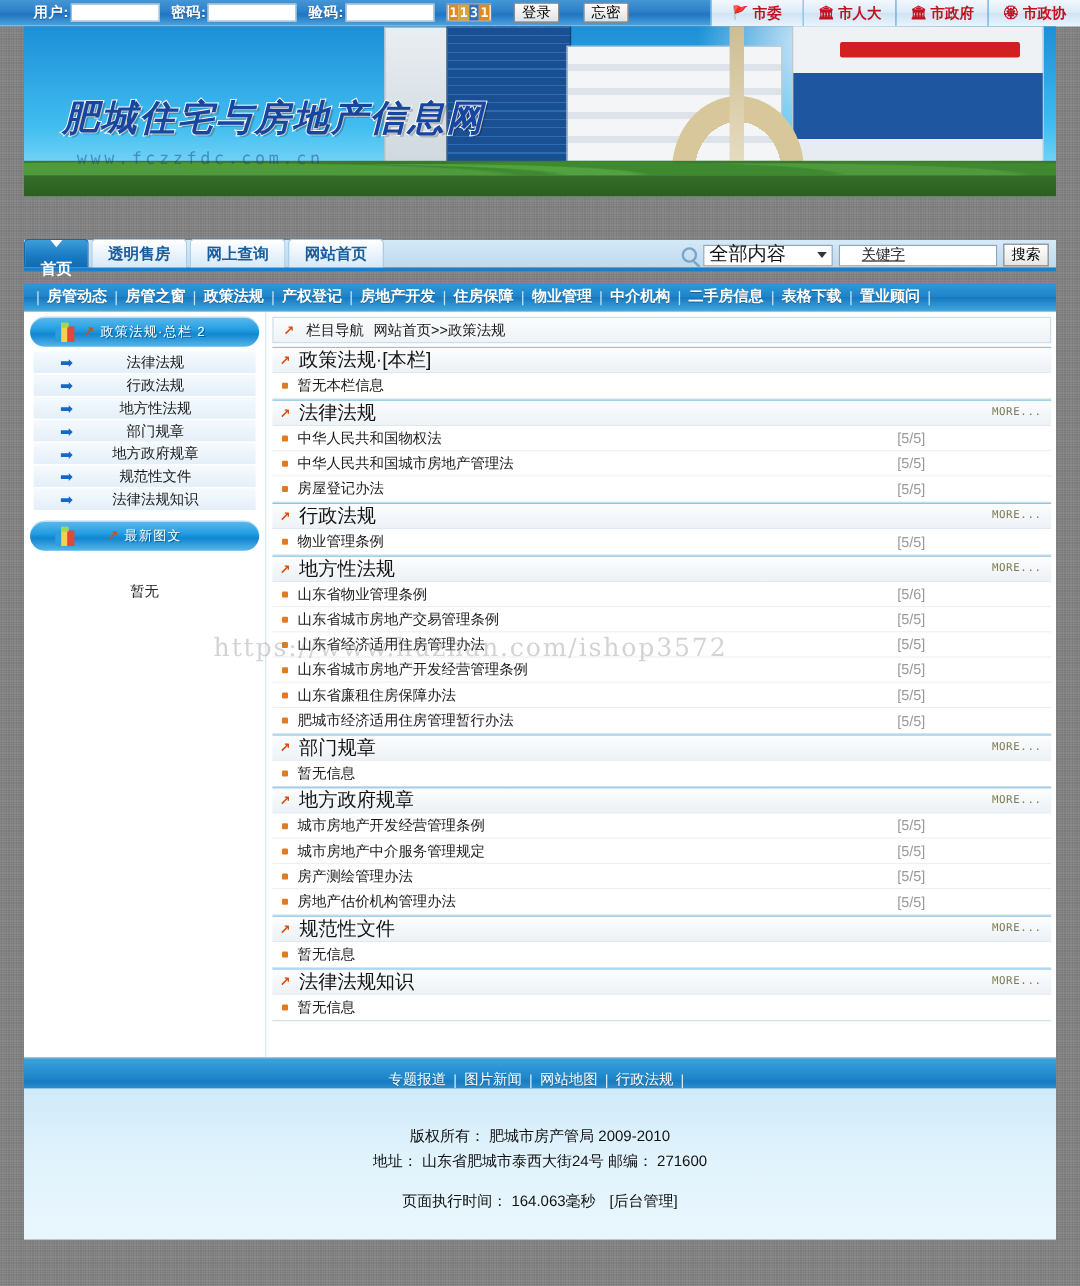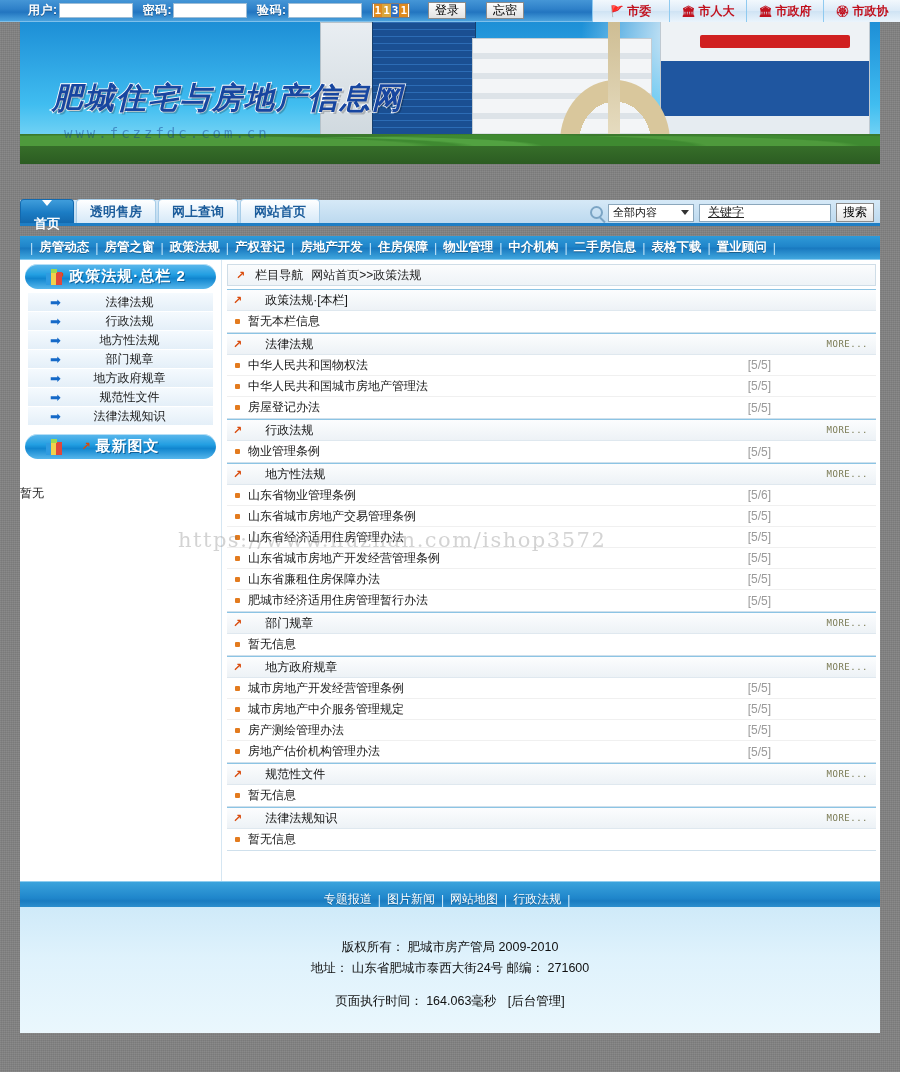--- a/index.html
+++ b/index.html
@@ -173,30 +173,30 @@
   .mag {
     width: 13px; height: 13px; border: 2px solid #6f9bbd; border-radius: 50%;
     position: relative; opacity: .85;
   }
   .mag::after {
     content:""; position: absolute; right: -5px; bottom: -4px;
     width: 7px; height: 2px; background: #6f9bbd; transform: rotate(45deg);
   }
   .selbox {
     height: 18px; min-width: 86px; background: #fff; border: 1px solid #8ba7bc;
-    font-size: 11px; color: #111; display: flex; align-items: center;
-    justify-content: space-between; padding: 0 4px; cursor: pointer;
+    font-size: 16px; color: #111; display: flex; align-items: center;
+    justify-content: space-between; padding: 0 4px; cursor: pointer; gap: 20px;
   }
   .selbox .dcaret {
     width: 0; height: 0; border-left: 4px solid transparent; border-right: 4px solid transparent;
     border-top: 5px solid #333; margin-left: 6px;
   }
   .kw {
     width: 132px; height: 18px; border: 1px solid #8ba7bc; background: #fff;
-    font-size: 12px; padding: 0 8px; color: #222; outline: none; text-decoration: underline;
+    font-size: 12px; padding: 0 18px; color: #222; outline: none; text-decoration: underline;
   }
   .sbtn {
     height: 19px; padding: 0 6px; font-size: 12px; background: linear-gradient(180deg,#fff,#e6e6e6);
     border: 1px solid #8b8b8b; cursor: pointer;
   }
 
   
   .channels {
     position: absolute; left: 20px; top: 236px; width: 860px; height: 24px;
     background: linear-gradient(180deg,#2f9ad8 0%,#1f84c9 48%,#1878bf 52%,#3fa6de 100%);
@@ -223,37 +223,37 @@
     display: flex; align-items: center; justify-content: center;
     box-shadow: inset 0 1px 0 rgba(255,255,255,.55);
   }
   .panel-head .pico {
     position: absolute; left: 18px; top: 2px; width: 22px; height: 22px;
   }
   .panel-head .arrow-nw {
     color: #d94b0c; font-size: 11px; margin-right: 5px; font-weight: bold;
   }
   .panel-head .ptxt {
-    color: #ffffff; font-weight: bold; font-size: 15px; letter-spacing: 1px;
+    color: #ffffff; font-weight: normal; font-size: 11px; letter-spacing: 1px;
     text-shadow: 1px 1px 0 rgba(0,60,110,.6);
   }
   .side-item {
     margin: 0 8px; height: 19px; display: flex; align-items: center;
     background: linear-gradient(180deg,#f5fafe,#e4eff8);
     border-bottom: 1px solid #ffffff; cursor: pointer;
     position: relative;
   }
   .side-item .blue-arrow {
     position: absolute; left: 22px; color: #1469c8; font-size: 13px; line-height: 1;
   }
   .side-item .sitxt {
     width: 100%; text-align: center; font-size: 12px; color: #1a1a1a; padding-left: 18px;
   }
   .side-empty {
-    text-align: left; font-size: 12px; color: #222; padding: 22px 0 0 0;
+    text-align: center; font-size: 12px; color: #222; padding: 22px 0 0 0;
   }
 
   
   .right {
     position: absolute; left: 203px; top: 0; width: 657px; height: 621px;
     background: #ffffff; padding: 4px 4px 0 4px;
   }
   .crumb {
     height: 22px; background: linear-gradient(180deg,#fbfcfd,#eef3f7);
     border: 1px solid #cfdde7; display: flex; align-items: center;
@@ -264,21 +264,21 @@
 
   .sec { margin-bottom: 0; }
   .sec-head {
     height: 22px; background: linear-gradient(180deg,#fcfdfe,#edf2f6);
     border-top: 1px solid #8cc4e4; border-bottom: 1px solid #dfe8ef;
     display: flex; align-items: center; justify-content: space-between;
     padding: 0 8px 0 6px;
   }
   .sec-head .ltitle { display: flex; align-items: center; gap: 7px; }
   .sec-head .arw { color: #d94b0c; font-size: 11px; font-weight: bold; }
-  .sec-head .stxt { font-size: 12px; color: #141414; margin-left: 16px; }
+  .sec-head .stxt { font-size: 16px; color: #141414; }
   .sec-head .more {
     font-family: "DejaVu Sans Mono", monospace; font-size: 9px; color: #7b7b55;
     letter-spacing: .5px; cursor: pointer;
   }
   .sec-body { background: #fff; border-bottom: 1px solid #cfe0ec; }
   .row {
     height: 21px; display: flex; align-items: center;
     padding-left: 8px; padding-right: 110px; position: relative;
     border-bottom: 1px solid #f0f0f0;
   }

